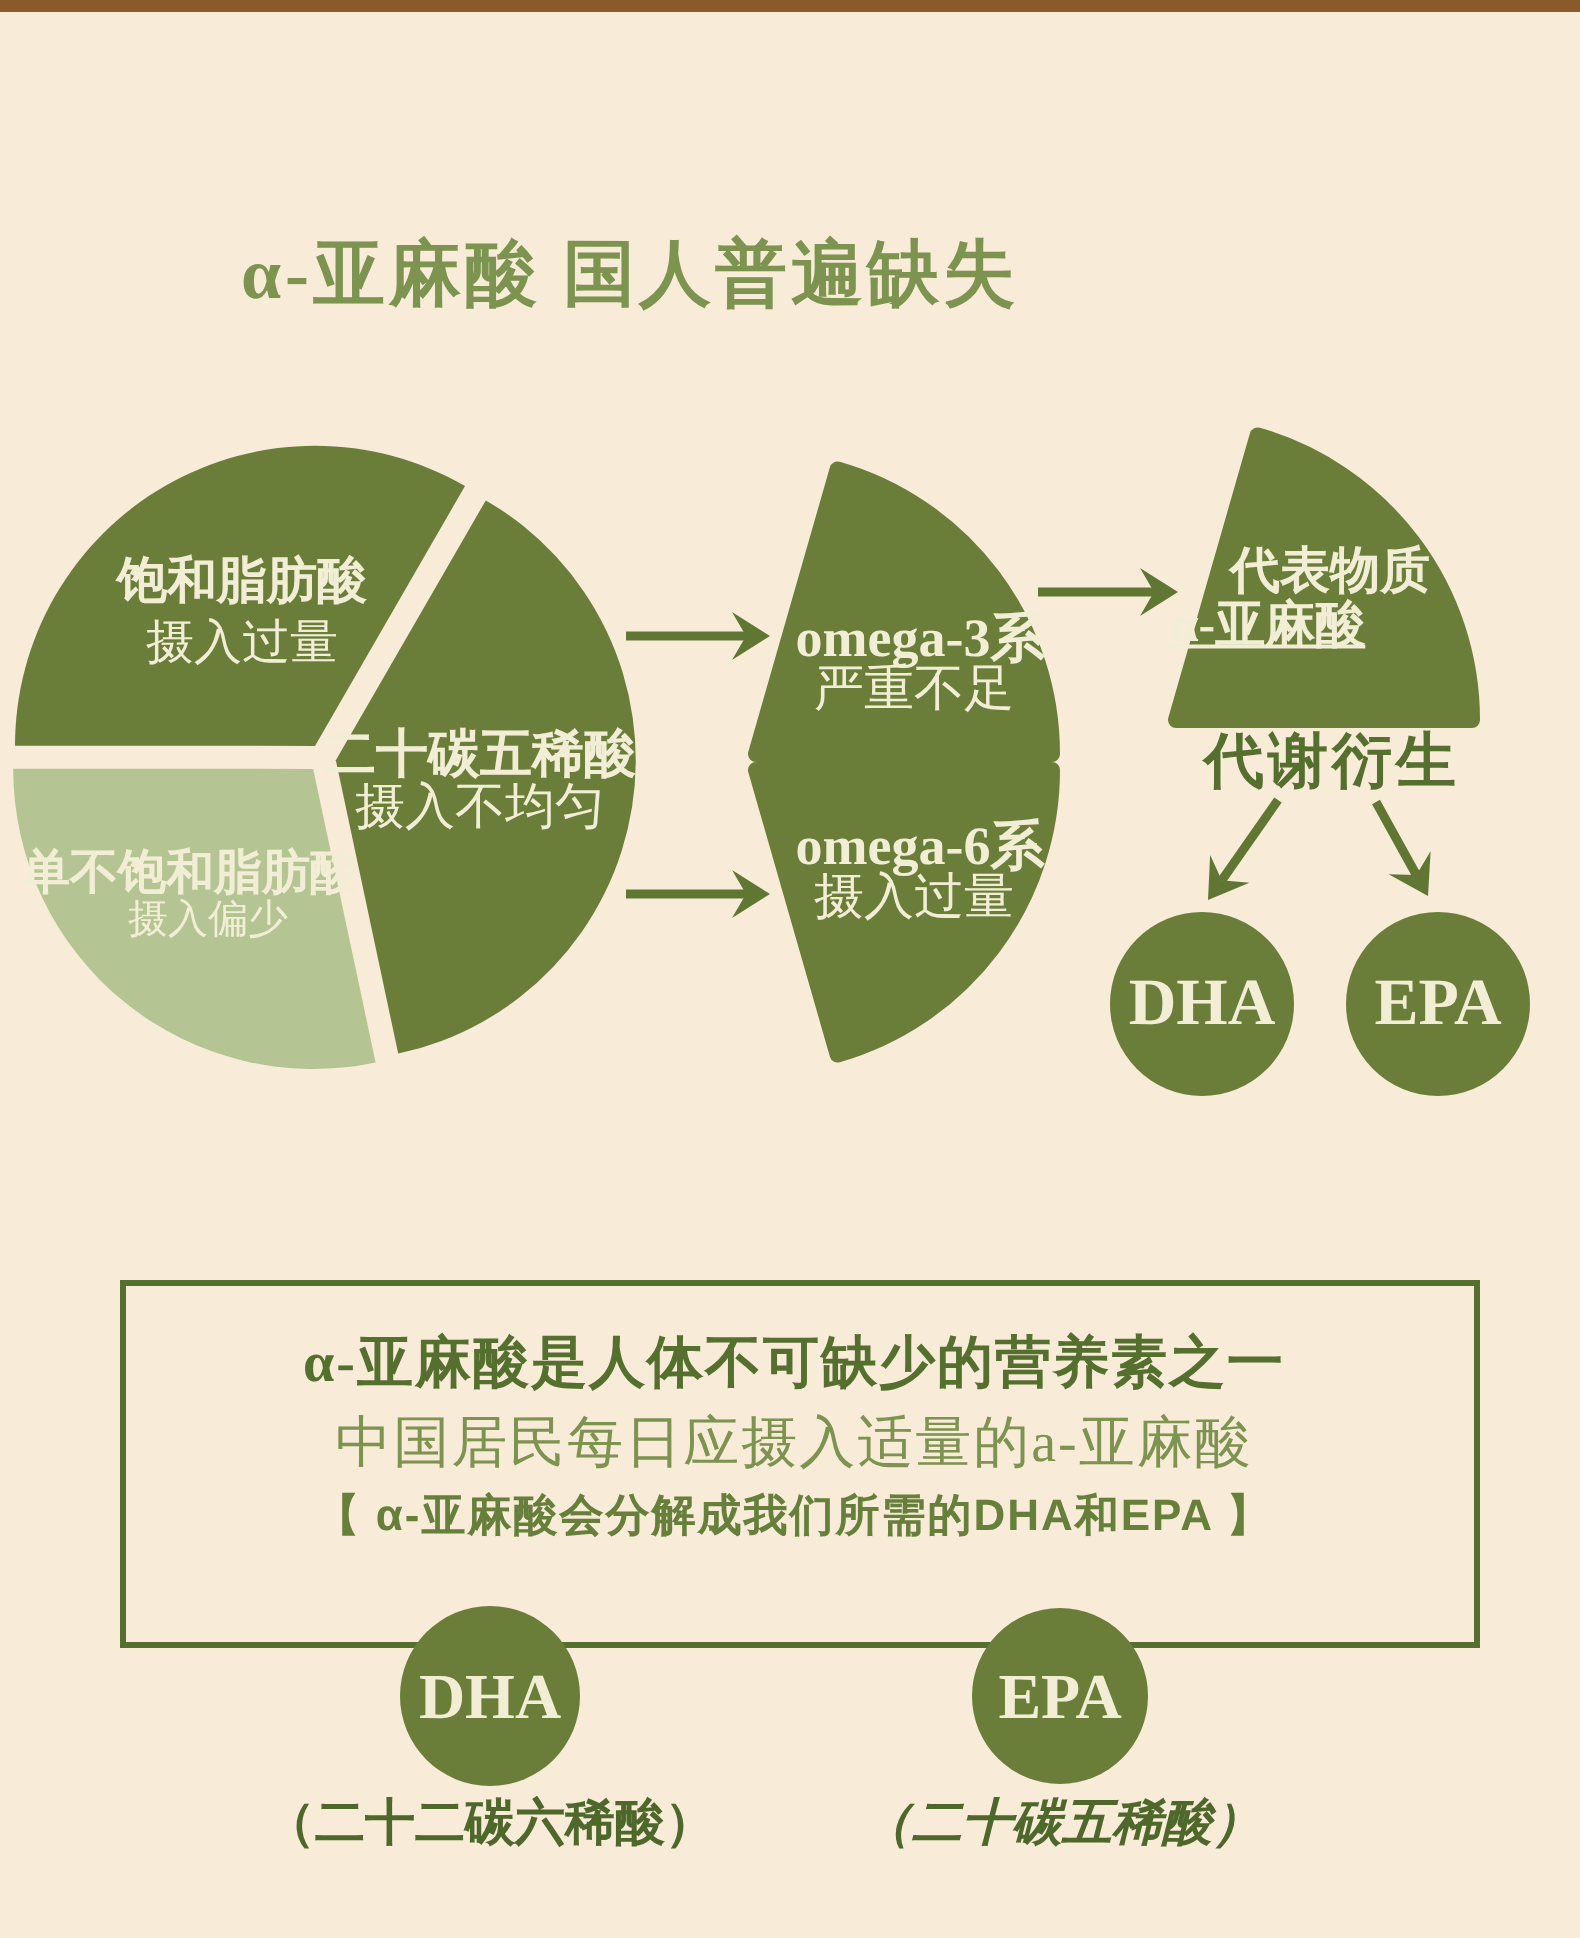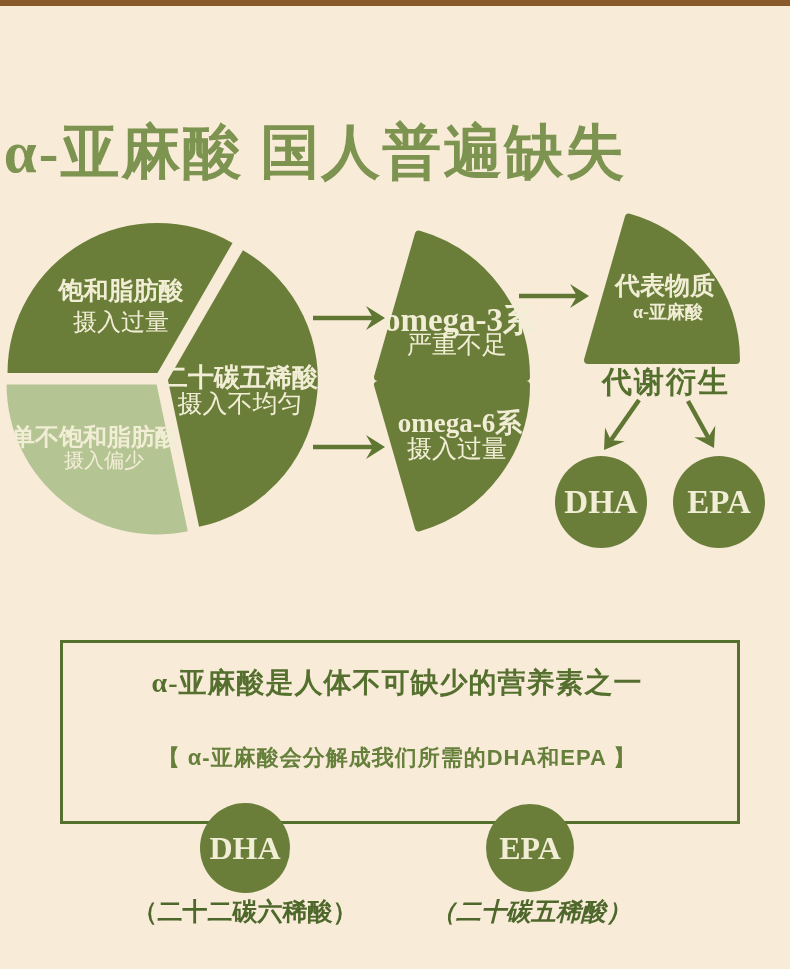--- a/index.html
+++ b/index.html
@@ -14,40 +14,40 @@
     background:var(--bg);
     font-family:"Liberation Serif","DejaVu Serif",serif;
   }
   .wood-strip{
     position:absolute; left:0; top:0; width:790px; height:6px;
     background:linear-gradient(90deg,#5e3414 0%,#9c6a33 8%,#c89355 16%,#7a4a20 28%,#b07b3e 40%,#8a5525 52%,#c99ا55 60%,#8a5a2a 66%,#6f3d18 78%,#b07b3e 88%,#7a4a20 100%);
     background-color:#8a5a2a;
   }
   .page-title{
     position:absolute; left:0; top:113px; width:630px; text-align:center;
-    font-size:59px; font-weight:bold; color:var(--green-mid); letter-spacing:2px;
+    font-size:36px; font-weight:bold; color:var(--green-mid); letter-spacing:2px;
   }
   svg.diagram{position:absolute; left:0; top:0;}
   .lbl{
     position:absolute; transform:translate(-50%,-50%); white-space:nowrap;
     text-align:center; color:var(--cream); line-height:1.1;
   }
   .b{font-weight:bold;}
   .pie-a1{left:121px; top:291px; font-size:25px;}
   .pie-a2{left:121px; top:322px; font-size:24px;}
   .pie-b1{left:240px; top:378px; font-size:26px;}
   .pie-b2{left:240px; top:404px; font-size:25px;}
   .pie-c1{left:95px;  top:437px; font-size:24px;}
   .pie-c2{left:104px; top:460px; font-size:20px;}
-  .o3-1{left:460px; top:320px; font-size:33px;}
+  .o3-1{left:460px; top:320px; font-size:27px;}
   .o3-2{left:457px; top:345px; font-size:25px;}
   .o6-1{left:460px; top:424px; font-size:27px;}
   .o6-2{left:457px; top:449px; font-size:25px;}
   .res-1{left:665px; top:286px; font-size:25px;}
-  .res-2{left:668px; top:313px; font-size:18px;}
+  .res-2{left:634px; top:313px; font-size:25px;text-decoration:underline;}
   .derive-lbl{left:666px; top:381px; font-size:30px; color:var(--green-deep); letter-spacing:2px;}
   .circle{
     position:absolute; border-radius:50%; background:var(--green-dark);
     display:flex; align-items:center; justify-content:center;
     color:var(--cream); font-weight:700;
   }
   .dha-top{left:555px; top:456px; width:92px; height:92px; font-size:33px;}
   .epa-top{left:673px; top:456px; width:92px; height:92px; font-size:33px;}
   .info-box{
     position:absolute; left:60px; top:640px; width:674px; height:178px;
@@ -115,20 +115,21 @@
 
   <div class="circle dha-top">
     <span>DHA</span>
   </div>
   <div class="circle epa-top">
     <span>EPA</span>
   </div>
 
   <div class="info-box"></div>
   <div class="lbl b box-l1">α-亚麻酸是人体不可缺少的营养素之一</div>
+  <div class="lbl box-l2">中国居民每日应摄入适量的a-亚麻酸</div>
   <div class="lbl b box-l3">【 α-亚麻酸会分解成我们所需的DHA和EPA 】</div>
 
   <div class="circle dha-bottom">
     <span>DHA</span>
   </div>
   <div class="circle epa-bottom">
     <span>EPA</span>
   </div>
   <div class="lbl full-1">（二十二碳六稀酸）</div>
   <div class="lbl full-2">（二十碳五稀酸）</div>

